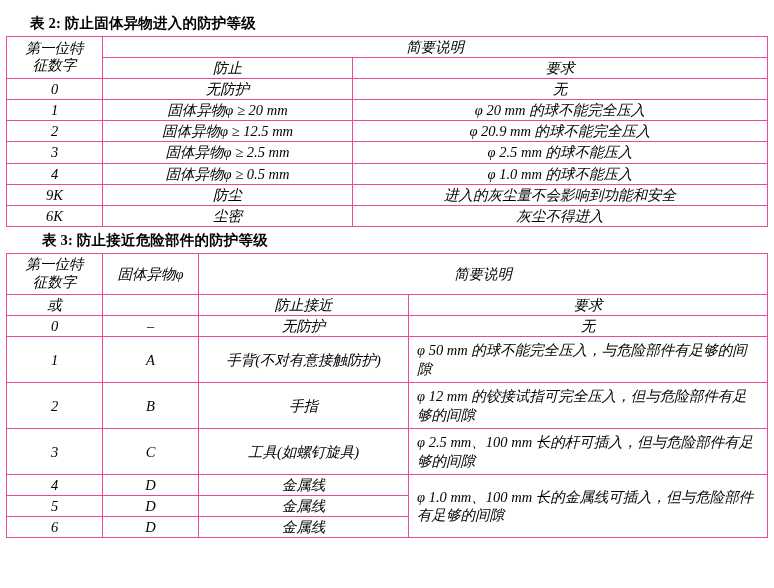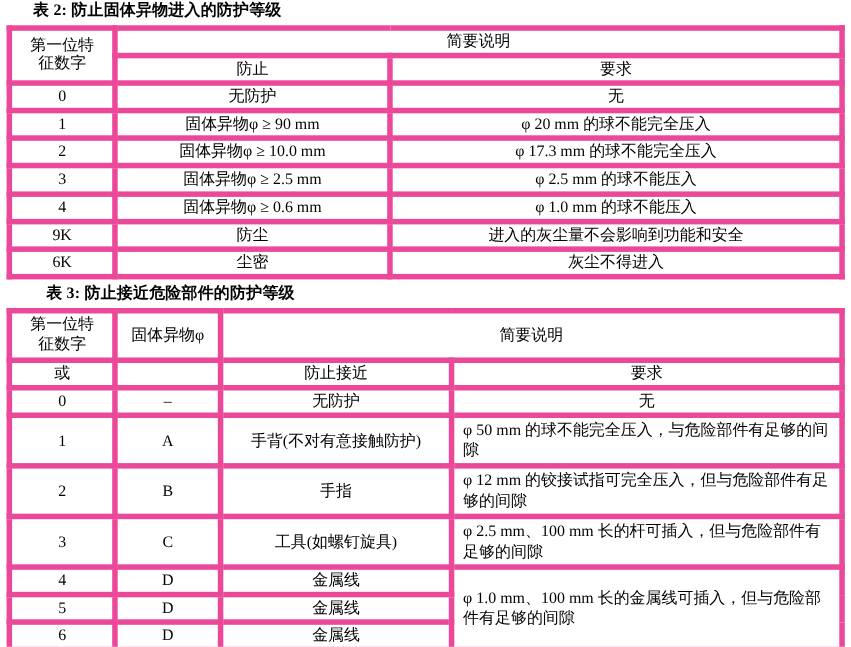--- a/index.html
+++ b/index.html
@@ -12,45 +12,46 @@
     height: 588px;
     font-family: "Liberation Serif", "DejaVu Serif", serif;
     color: #000;
     overflow: hidden;
   }
   .page {
     position: relative;
     width: 774px;
     height: 494px;
     box-sizing: border-box;
-    padding: 1px 6px 0 6px;
+    padding: 14px 6px 0 6px;
   }
   .caption {
     font-size: 14.5px;
     font-weight: bold;
     margin: 0 0 3px 24px;
     line-height: 1.3;
     letter-spacing: 0.2px;
   }
   .caption.second {
     margin-top: 4px;
     margin-left: 36px;
   }
   table {
     border-collapse: collapse;
     width: 762px;
     table-layout: fixed;
     font-size: 14.5px;
   }
   table td {
-    border: 5px solid #ec4899;
+    border: 1px solid #ec4899;
     text-align: center;
     vertical-align: middle;
     padding: 1px 3px;
     line-height: 1.25;
+    font-style: italic;
   }
   .r1 { height: 20px; }
   .twoline { line-height: 1.2; }
   .tbl2-c1 { width: 96px; }
   .tbl2-c2 { width: 250px; }
   .tbl3-c1 { width: 96px; }
   .tbl3-c2 { width: 96px; }
   .tbl3-c3 { width: 210px; }
   .desc {
     text-align: left;
@@ -84,36 +85,36 @@
         <td>防止</td>
         <td>要求</td>
       </tr>
       <tr class="r1">
         <td>0</td>
         <td>无防护</td>
         <td>无</td>
       </tr>
       <tr class="r1">
         <td>1</td>
-        <td>固体异物φ ≥ 90 mm</td>
+        <td>固体异物φ ≥ 20 mm</td>
         <td>φ 20 mm 的球不能完全压入</td>
       </tr>
       <tr class="r1">
         <td>2</td>
-        <td>固体异物φ ≥ 10.0 mm</td>
-        <td>φ 17.3 mm 的球不能完全压入</td>
+        <td>固体异物φ ≥ 12.5 mm</td>
+        <td>φ 20.9 mm 的球不能完全压入</td>
       </tr>
       <tr class="r1">
         <td>3</td>
         <td>固体异物φ ≥ 2.5 mm</td>
         <td>φ 2.5 mm 的球不能压入</td>
       </tr>
       <tr class="r1">
         <td>4</td>
-        <td>固体异物φ ≥ 0.6 mm</td>
+        <td>固体异物φ ≥ 0.5 mm</td>
         <td>φ 1.0 mm 的球不能压入</td>
       </tr>
       <tr class="r1">
         <td>9K</td>
         <td>防尘</td>
         <td>进入的灰尘量不会影响到功能和安全</td>
       </tr>
       <tr class="r1">
         <td>6K</td>
         <td>尘密</td>

